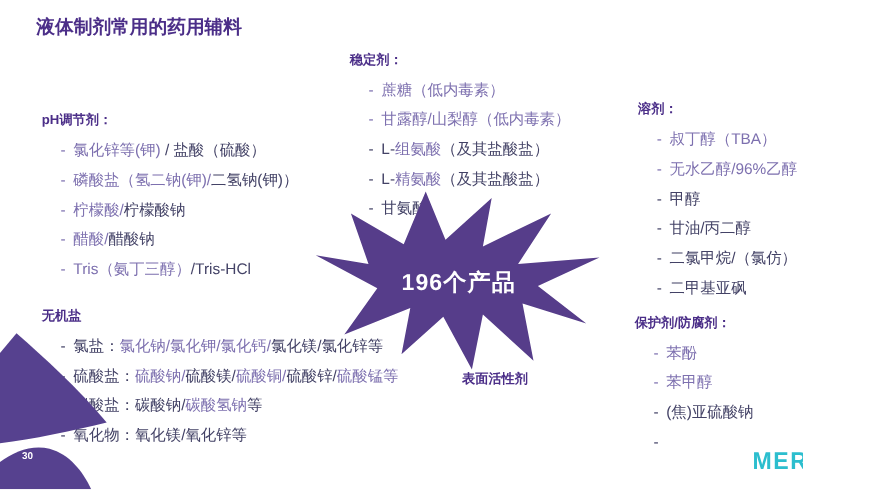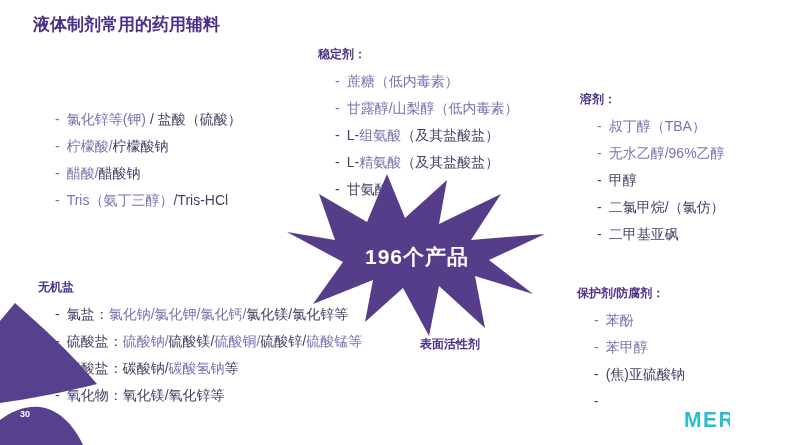--- a/index.html
+++ b/index.html
@@ -56,22 +56,24 @@
   }
 </style>
 </head>
 <body>
 
 <div class="slide">
 
   <h1 class="title">液体制剂常用的药用辅料</h1>
 
   <div class="section sec-ph">
+    <h2>pH调节剂：</h2>
     <ul>
         <li><span class="dash dash-light">-</span><span class="tone-light">氯化锌等(钾)</span><span class="tone-dark"> / 盐酸（硫酸）</span></li>
+        <li><span class="dash dash-light">-</span><span class="tone-light">磷酸盐（氢二钠(钾)/</span><span class="tone-dark">二氢钠(钾)）</span></li>
         <li><span class="dash dash-light">-</span><span class="tone-light">柠檬酸/</span><span class="tone-dark">柠檬酸钠</span></li>
         <li><span class="dash dash-light">-</span><span class="tone-light">醋酸/</span><span class="tone-dark">醋酸钠</span></li>
         <li><span class="dash dash-light">-</span><span class="tone-light">Tris（氨丁三醇）</span><span class="tone-dark">/Tris-HCl</span></li>
       </ul>
   </div>
 
   <div class="section sec-inorganic">
     <h2>无机盐</h2>
     <ul>
         <li><span class="dash dash-dark">-</span><span class="tone-dark">氯盐：</span><span class="tone-light">氯化钠/氯化钾/氯化钙/</span><span class="tone-dark">氯化镁/氯化锌等</span></li>
@@ -91,20 +93,21 @@
         <li><span class="dash dash-dark">-</span><span class="tone-dark">甘氨酸</span></li>
       </ul>
   </div>
 
   <div class="section sec-solvent">
     <h2>溶剂：</h2>
     <ul>
         <li><span class="dash dash-light">-</span><span class="tone-light">叔丁醇（TBA）</span></li>
         <li><span class="dash dash-light">-</span><span class="tone-light">无水乙醇/96%乙醇</span></li>
         <li><span class="dash dash-dark">-</span><span class="tone-dark">甲醇</span></li>
+        <li><span class="dash dash-dark">-</span><span class="tone-dark">甘油/丙二醇</span></li>
         <li><span class="dash dash-dark">-</span><span class="tone-dark">二氯甲烷/（氯仿）</span></li>
         <li><span class="dash dash-dark">-</span><span class="tone-dark">二甲基亚砜</span></li>
       </ul>
   </div>
 
   <div class="section sec-preservative">
     <h2>保护剂/防腐剂：</h2>
     <ul>
         <li><span class="dash dash-light">-</span><span class="tone-light">苯酚</span></li>
         <li><span class="dash dash-light">-</span><span class="tone-light">苯甲醇</span></li>

